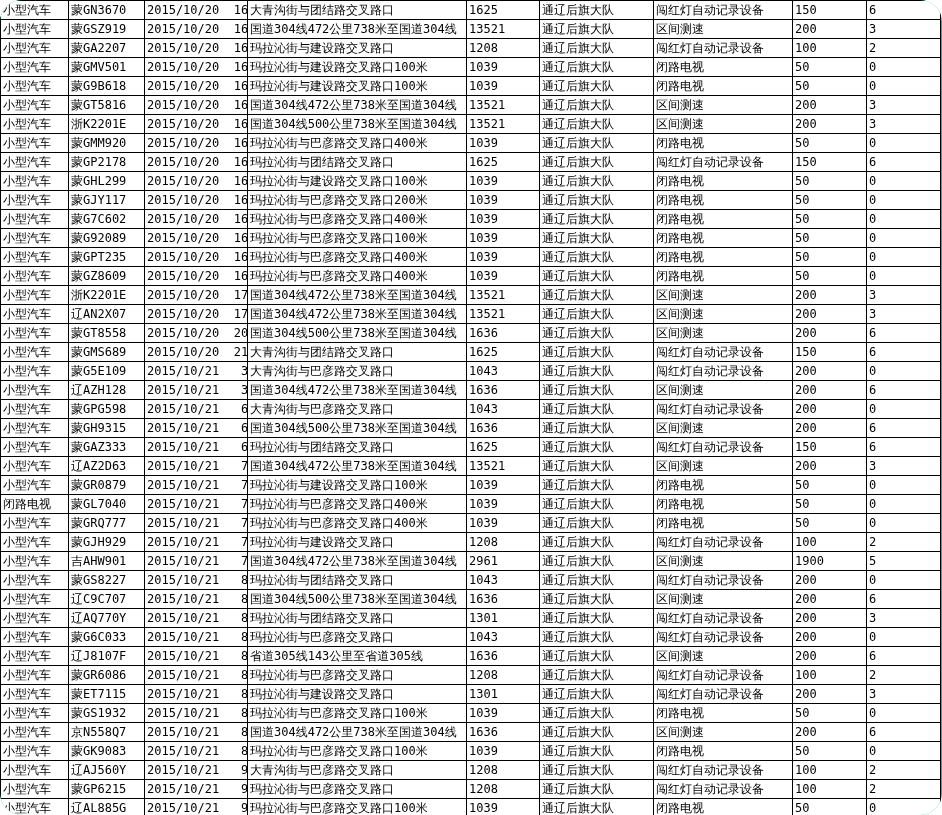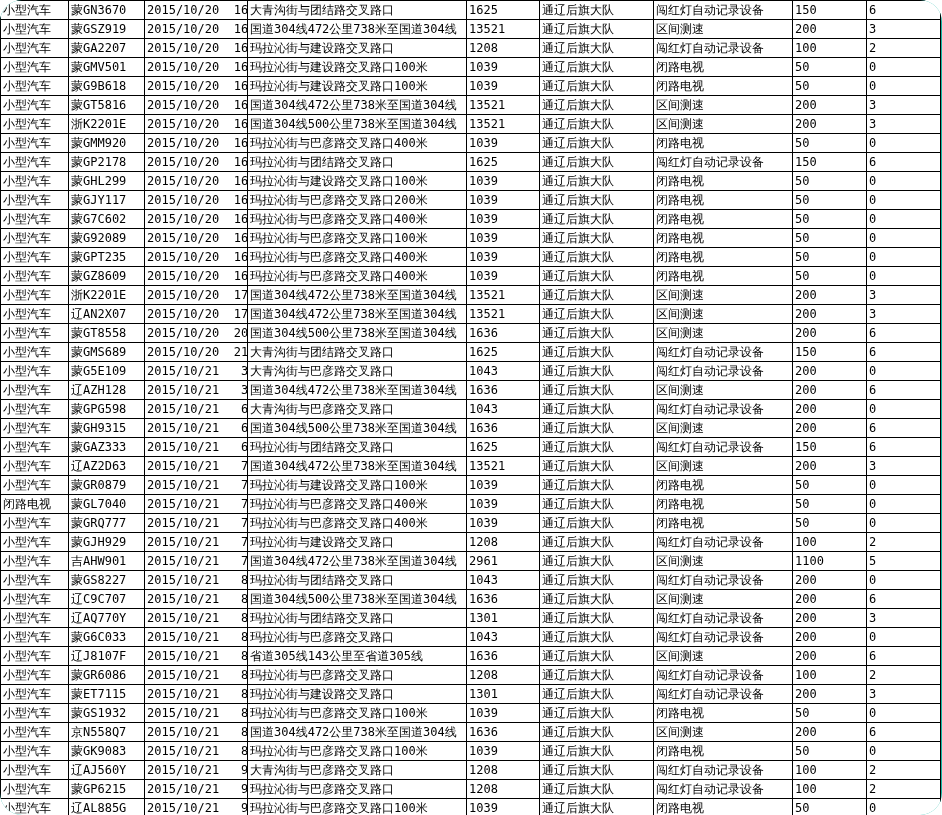--- a/index.html
+++ b/index.html
@@ -375,21 +375,21 @@
     <td>2</td>
   </tr>
         <tr>
     <td>小型汽车</td>
     <td>吉AHW901</td>
     <td>2015/10/21   7:52</td>
     <td>国道304线472公里738米至国道304线</td>
     <td>2961</td>
     <td>通辽后旗大队</td>
     <td>区间测速</td>
-    <td>1100</td>
+    <td>1900</td>
     <td>5</td>
   </tr>
         <tr>
     <td>小型汽车</td>
     <td>蒙GS8227</td>
     <td>2015/10/21   8:15</td>
     <td>玛拉沁街与团结路交叉路口</td>
     <td>1043</td>
     <td>通辽后旗大队</td>
     <td>闯红灯自动记录设备</td>

